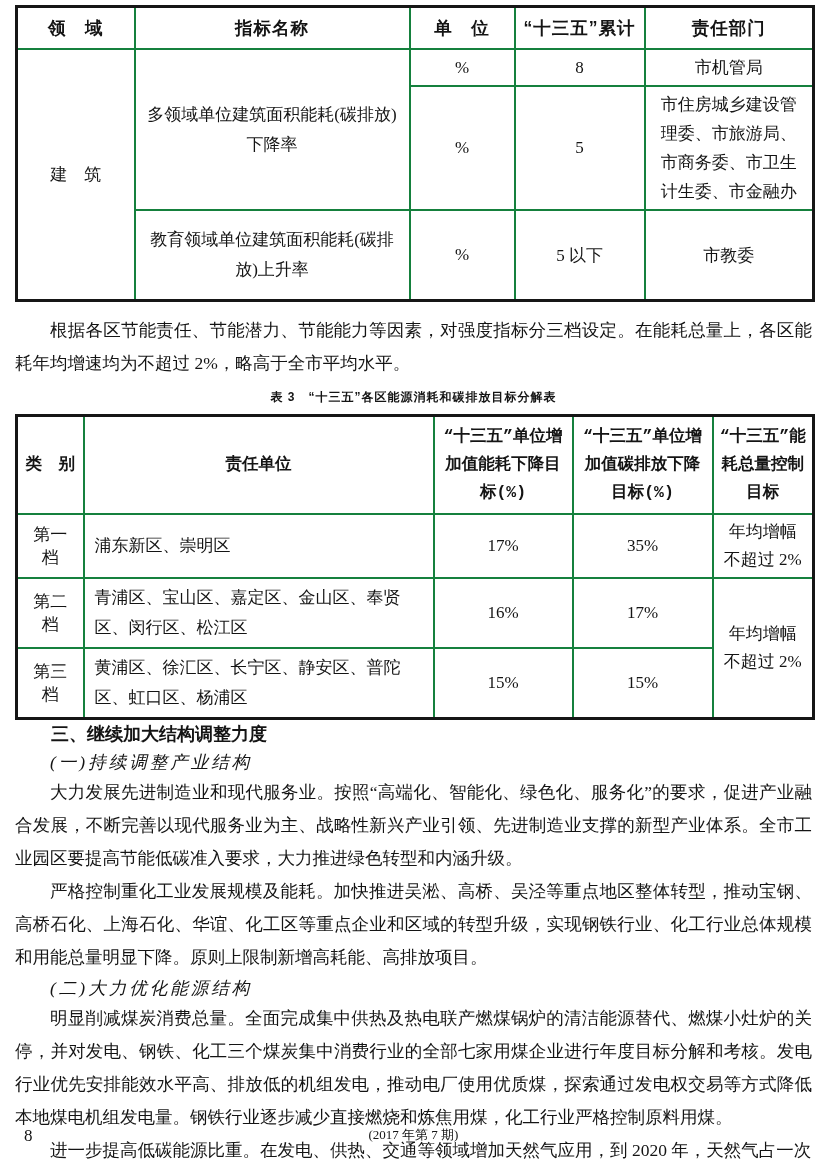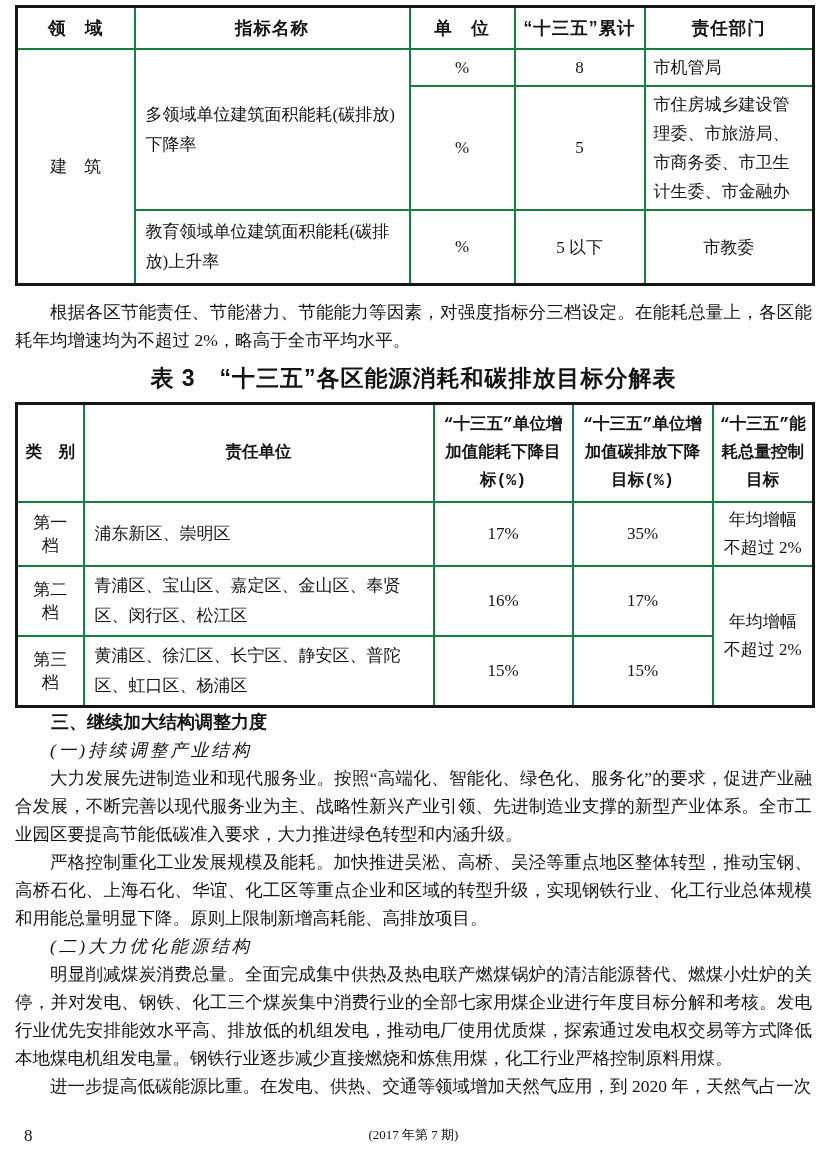--- a/index.html
+++ b/index.html
@@ -11,31 +11,31 @@
 
   table{border-collapse:collapse;table-layout:fixed;width:797px;background:#fff;}
   table{border:3px solid #161616;}
   td,th{border:2px solid #15803d;font-weight:normal;font-size:17px;
         padding:3px 8px;vertical-align:middle;overflow:hidden;}
 
   
   .t1 th{font-family:"Liberation Sans","DejaVu Sans",sans-serif;font-weight:bold;
          text-align:center;height:34px;font-size:17.5px;letter-spacing:1px;}
   .t1 .c-center{text-align:center;}
-  .t1 .c-left{text-align:left;line-height:29px;}
+  .t1 .c-left{text-align:center;line-height:29px;}
   .t1 .r1{height:32px;}
   .t1 .r2{height:114px;}
   .t1 .r3{height:56px;}
-  .t1 .indicator{line-height:30px;padding:6px 10px;border-radius:15px;}
+  .t1 .indicator{line-height:30px;padding:14px 10px;border-radius:15px;}
 
   
-  .para{font-size:17.5px;line-height:28px;text-align:justify;text-indent:2em;margin:0;}
+  .para{font-size:17.5px;line-height:33px;text-align:justify;text-indent:2em;margin:0;}
   .intro{margin-top:12px;}
   .tbl-title{font-family:"Liberation Sans","DejaVu Sans",sans-serif;font-weight:bold;
-             font-size:23px;text-align:center;margin:9px 0 8px 0;letter-spacing:1px;}
+             font-size:12px;text-align:center;margin:9px 0 8px 0;letter-spacing:1px;}
 
   
   .t3 th{font-family:Liberation Mono, monospace;font-weight:bold;
          text-align:center;font-size:16.5px;line-height:28px;padding:6px 5px;}
   .t3 .hdr{height:76px;}
   .t3 .rr{height:60px;}
   .t3 .c-center{text-align:center;}
   .t3 .c-left{text-align:left;line-height:30px;padding:4px 10px;}
   .t3 .two-line{line-height:28px;text-align:center;}
 

